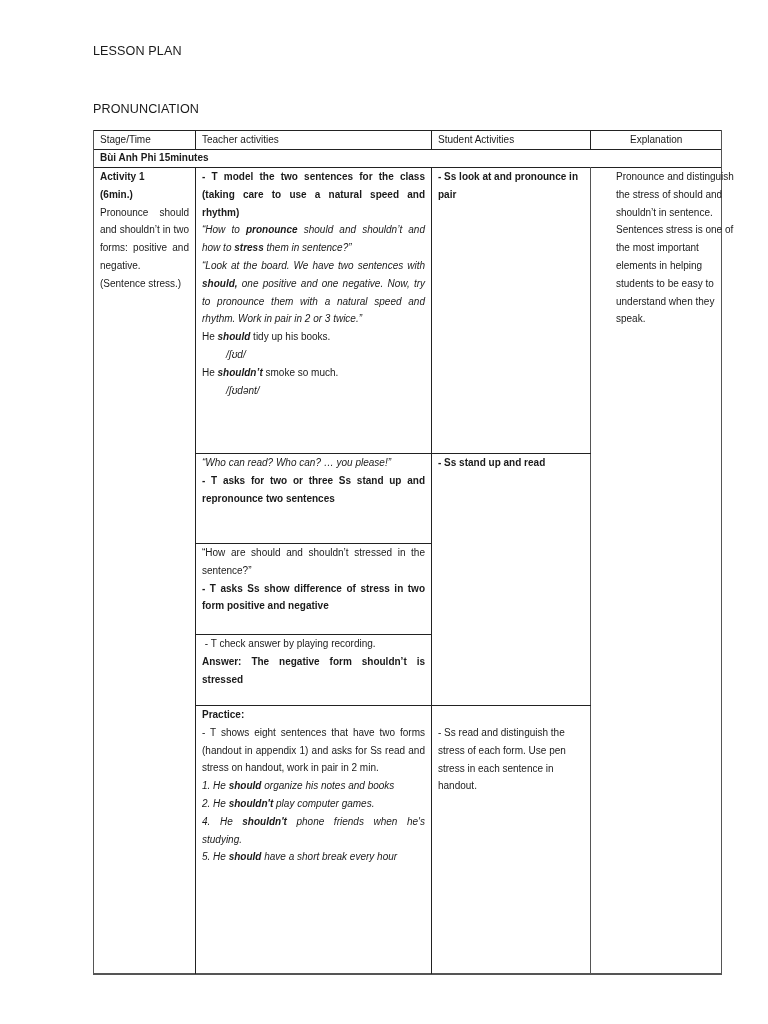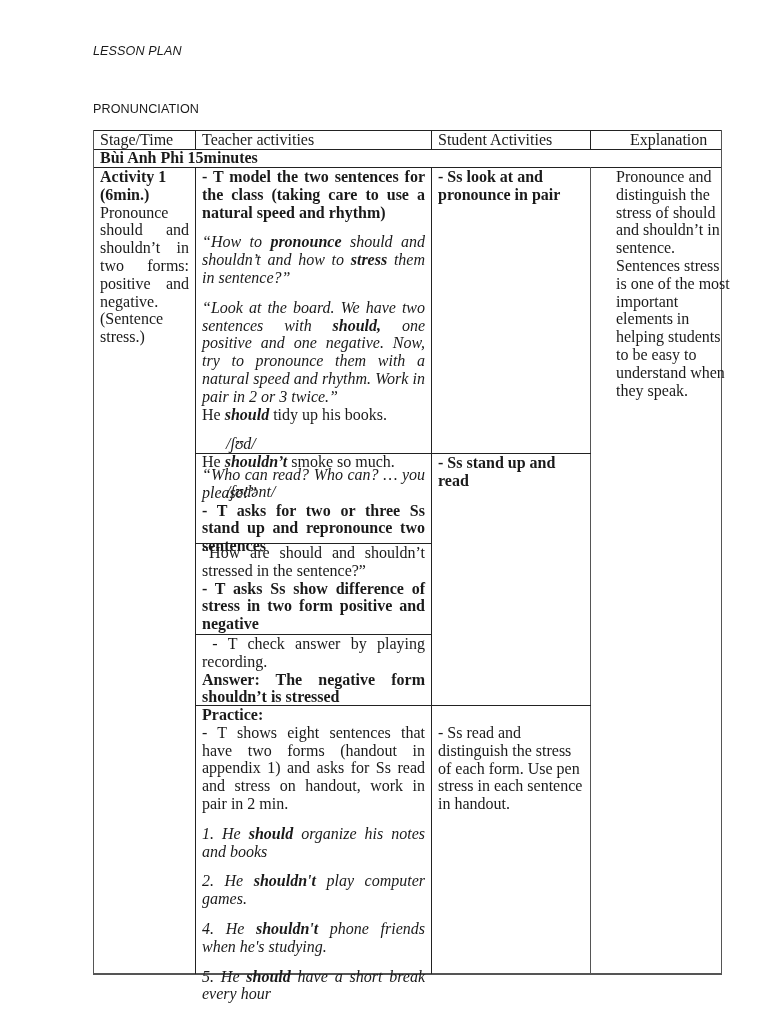--- a/index.html
+++ b/index.html
@@ -5,33 +5,33 @@
   html, body { margin: 0; padding: 0; background: #ffffff; }
   body {
     width: 768px; height: 1024px; position: relative; overflow: hidden;
     font-family: "Liberation Sans", "DejaVu Sans", sans-serif;
     color: #1a1a1a;
     font-size: 12.6px;
   }
   .heading {
     position: absolute; left: 93px; font-size: 12.6px; letter-spacing: 0.1px;
   }
-  #h-lesson { top: 44px; font-style: italic; }
+  #h-lesson { top: 44px; }
   #h-pron { top: 102px; }
   .hline { position: absolute; height: 1px; background: #222; }
   .vline { position: absolute; width: 1px; background: #222; }
   .frame-l, .frame-r { background: #555; }
 
   .cell {
     position: absolute; box-sizing: border-box;
-    padding: 0 6px; line-height: 17.8px; font-size: 16px; font-family: Liberation Serif, serif;
+    padding: 0 6px; line-height: 17.8px; font-size: 10px;
   }
   .j { text-align: justify; text-align-last: left; }
   .b { font-weight: bold; }
-  .i { font-style: italic; margin-top: 12px; }
+  .i { font-style: italic; }
   .ind { padding-left: 24px; }
   p { margin: 0; }
 </style>
 </head>
 <body>
 
 <div id="h-lesson" class="heading">LESSON PLAN</div>
 <div id="h-pron" class="heading">PRONUNCIATION</div>
 
 <div>

